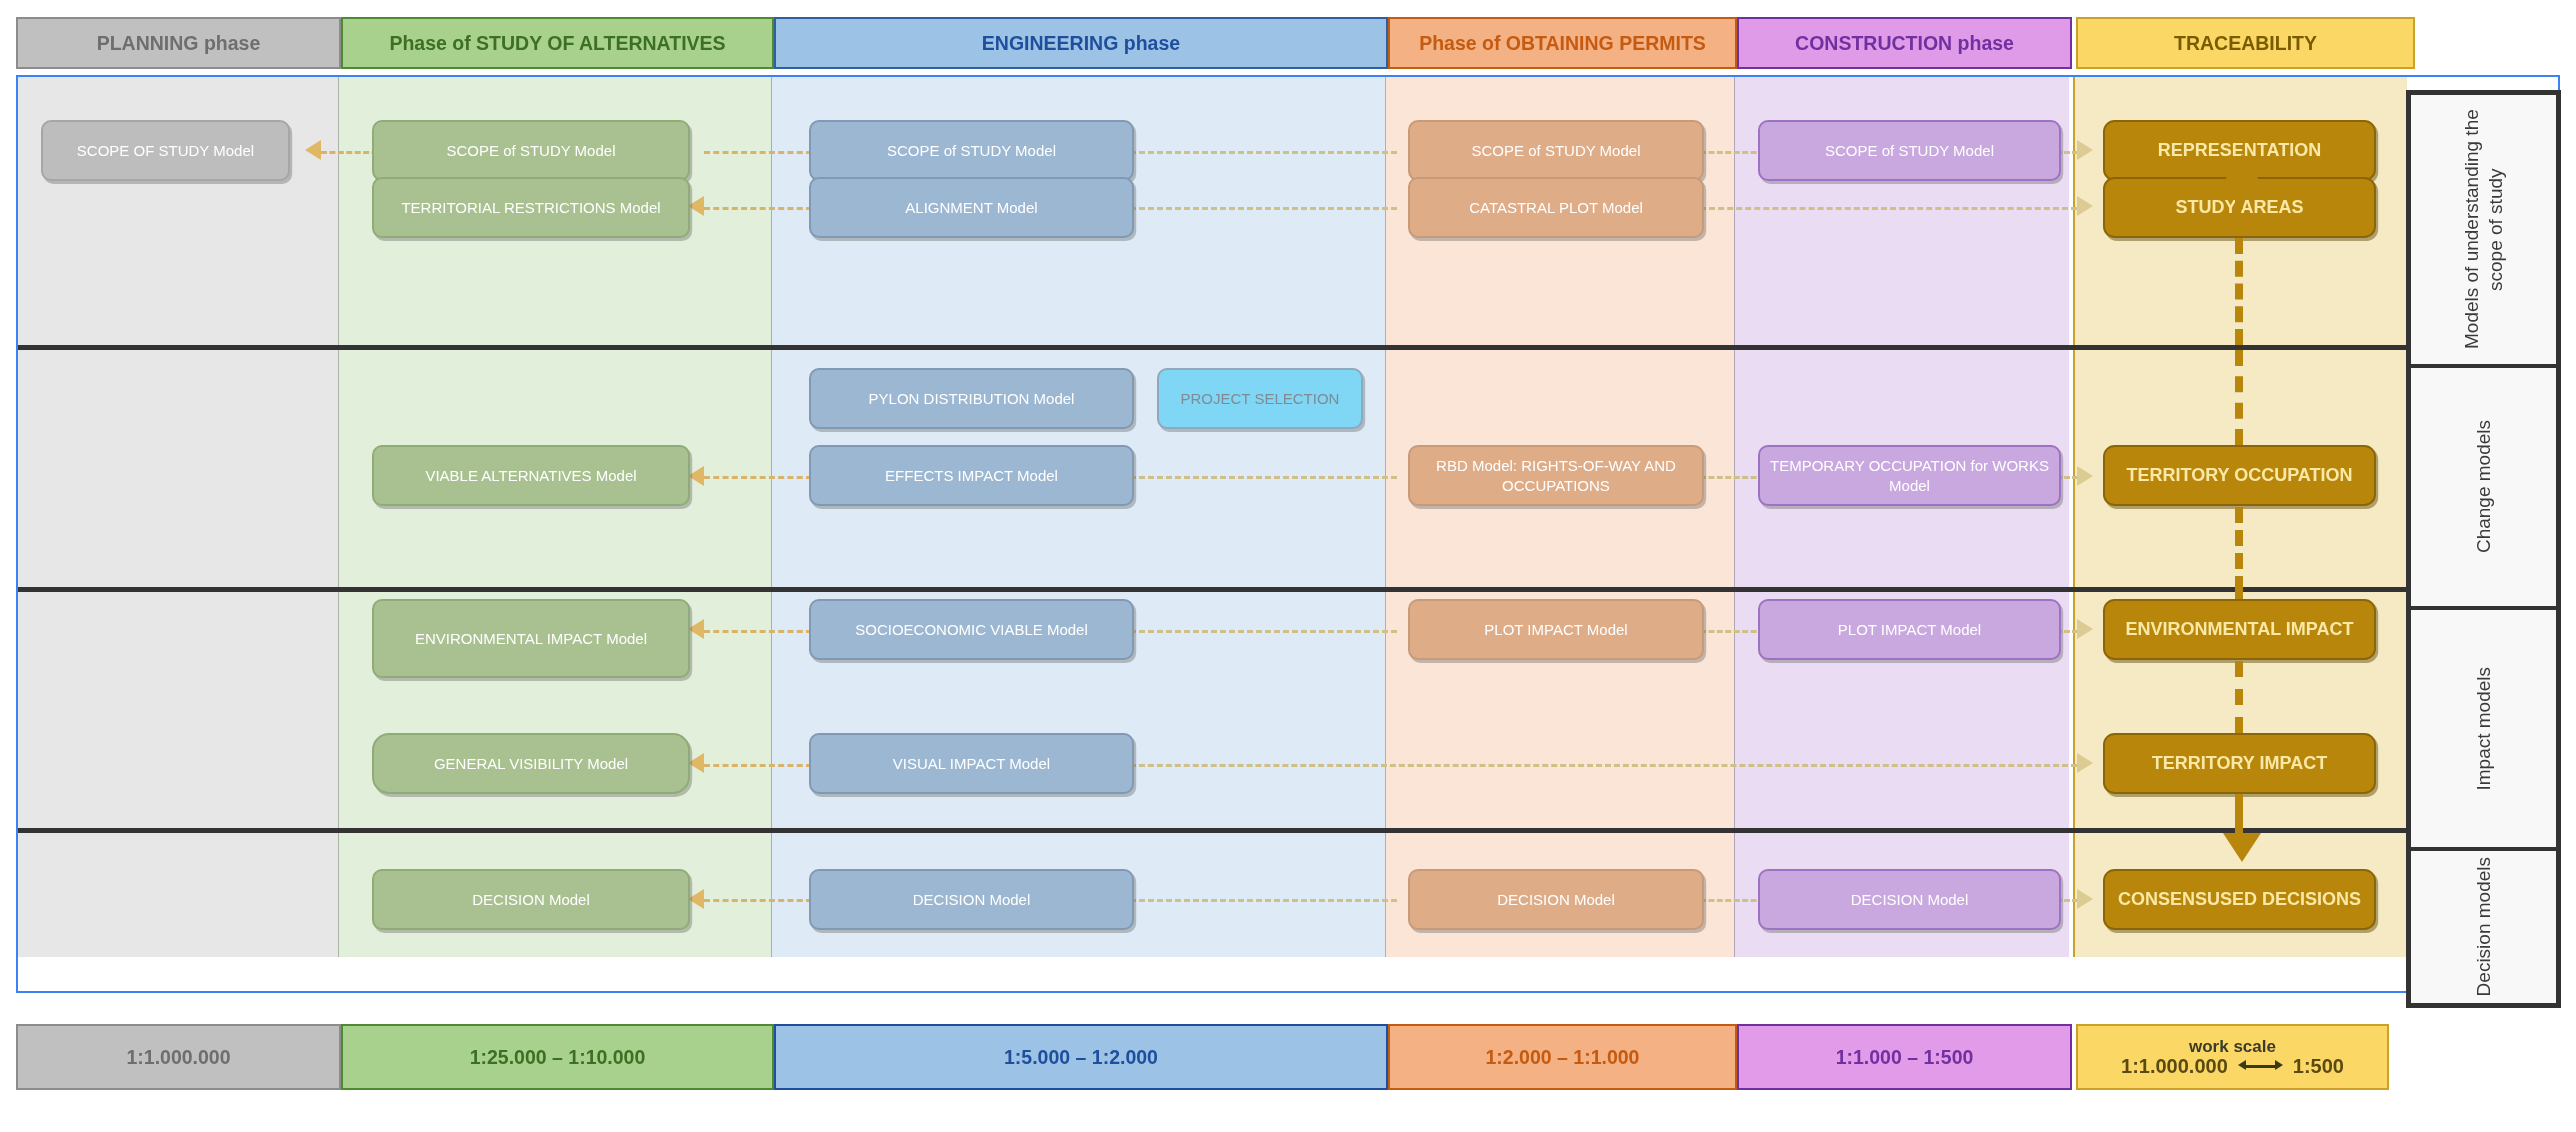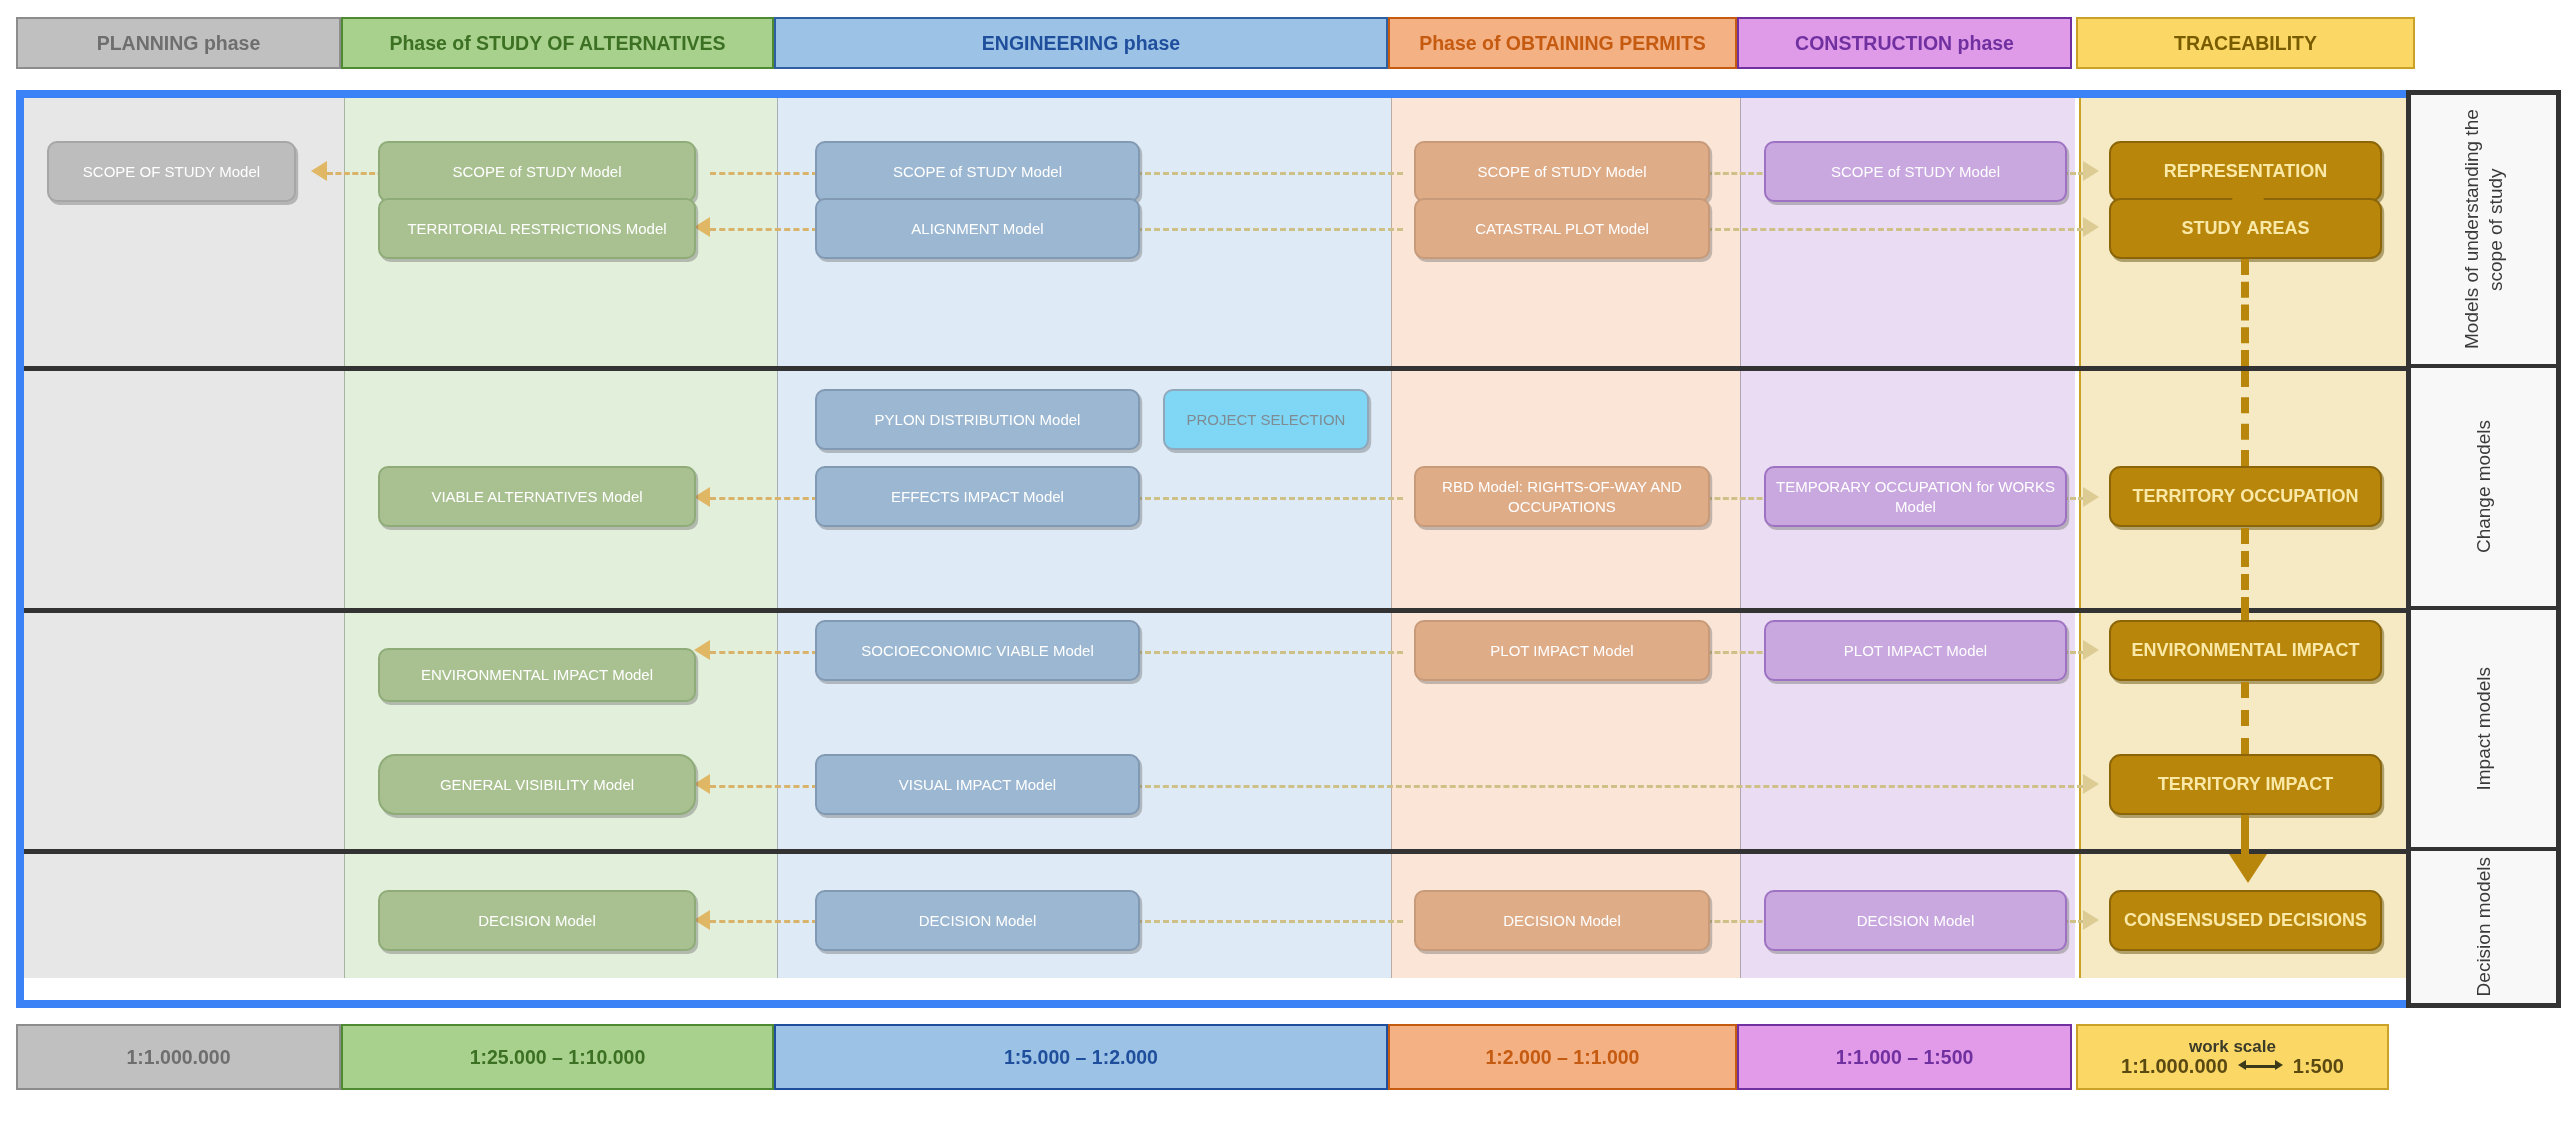--- a/index.html
+++ b/index.html
@@ -13,22 +13,22 @@
   
   .phase-header{
     position:absolute;top:17.3px;height:52px;
     display:flex;align-items:center;justify-content:center;
     text-align:center;font-weight:bold;font-size:19.5px;line-height:1.15;
     box-sizing:border-box;border:2.9px solid;
   }
 
   
   .grid-frame{
-    position:absolute;left:16px;top:90px;width:2544px;height:918px;
-    border:8px solid #3b82f6;box-sizing:border-box;background:#ffffff;
+    position:absolute;left:16px;top:75px;width:2544px;height:918px;
+    border:2px solid #3b82f6;box-sizing:border-box;background:#ffffff;
   }
   .band{position:absolute;left:0;right:0;box-sizing:border-box;border-bottom:5px solid #333333;}
   .band.last{border-bottom:none;}
   .band-cell{position:absolute;top:0;bottom:0;box-sizing:border-box;}
   .band-cell.bordered{border-left:1.4px solid rgba(0,0,0,.25);}
 
   
   .mbox{
     position:absolute;box-sizing:border-box;
     border-radius:10px;border:2.2px solid;
@@ -259,21 +259,21 @@
       <div class="hconn pale" style="left:1112px;top:38px;width:267px;"></div>
       <div class="hconn pale" style="left:1682px;top:38px;width:65px;"></div>
       <div class="hconn pale" style="left:2022px;top:38px;width:38px;"></div>
       <div class="arrow-r" style="left:2059px;top:27.4px;"></div>
 
       <div class="hconn" style="left:686px;top:172px;width:108px;"></div>
       <div class="arrow-l" style="left:670px;top:161px;"></div>
       <div class="hconn pale" style="left:1112px;top:172px;width:947px;"></div>
       <div class="arrow-r" style="left:2059px;top:161px;"></div>
 
-      <div class="mbox" style="left:354px;top:7.2px;width:318px;height:54px;background:#A9C191;border-color:#8FAC78;margin-top:28px;">
+      <div class="mbox" style="left:354px;top:7.2px;width:318px;height:79px;background:#A9C191;border-color:#8FAC78;">
         <span>ENVIRONMENTAL IMPACT Model</span>
       </div>
       <div class="mbox" style="left:354px;top:141px;width:318px;height:61px;background:#A9C191;border-color:#8FAC78;border-radius:17px;">
         <span>GENERAL VISIBILITY Model</span>
       </div>
 
       <div class="mbox" style="left:791px;top:7.2px;width:325px;height:61px;background:#9BB7D1;border-color:#8299B3;">
         <span>SOCIOECONOMIC VIABLE Model</span>
       </div>
       <div class="mbox" style="left:791px;top:141px;width:325px;height:61px;background:#9BB7D1;border-color:#8299B3;">

